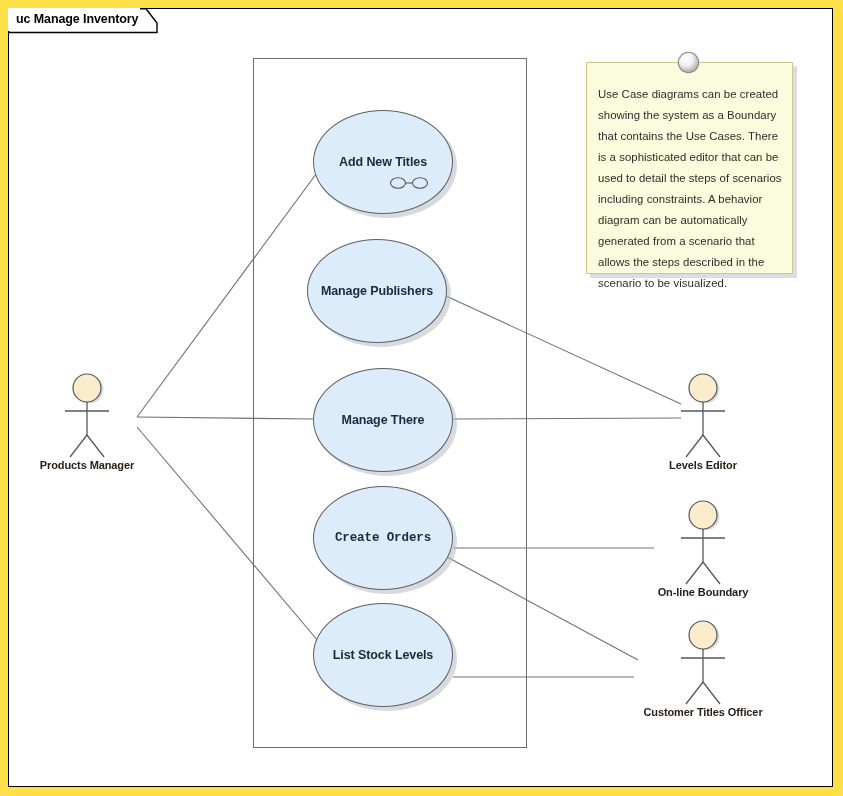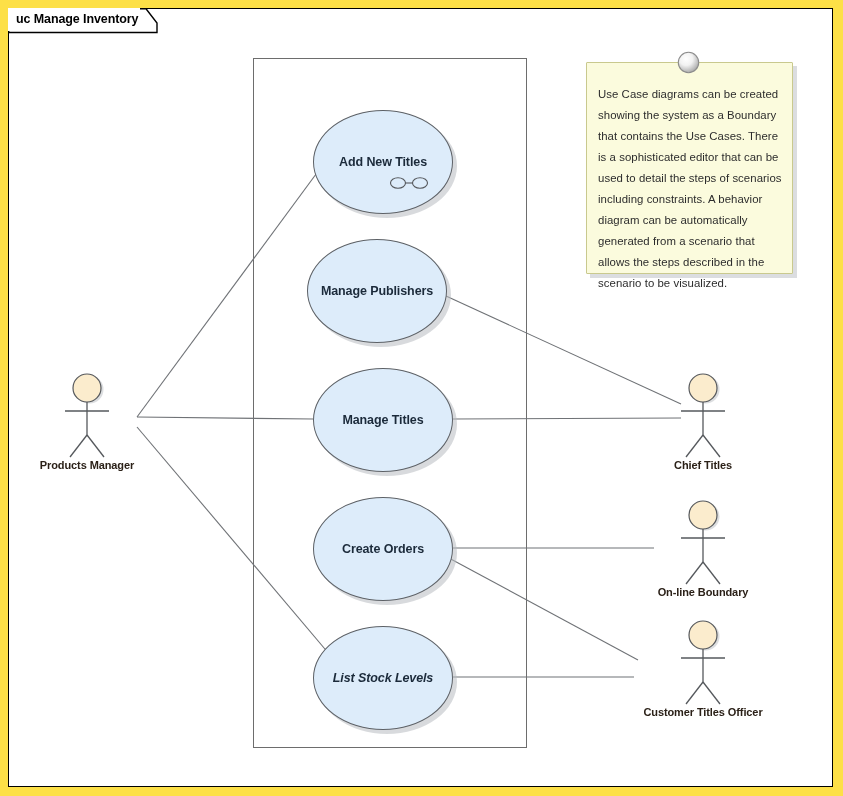--- a/index.html
+++ b/index.html
@@ -274,30 +274,30 @@
 
   <div class="usecase" style="left:307px; top:239px;">
     <div class="shadow"></div>
     <div class="body"></div>
     <div class="uc-label">Manage Publishers</div>
   </div>
 
   <div class="usecase" style="left:313px; top:368px;">
     <div class="shadow"></div>
     <div class="body"></div>
-    <div class="uc-label">Manage Titles</div>
-  </div>
-
-  <div class="usecase" style="left:313px; top:497px;">
+    <div class="uc-label">Manage There</div>
+  </div>
+
+  <div class="usecase" style="left:313px; top:486px;font-family:Liberation Mono, monospace;">
     <div class="shadow"></div>
     <div class="body"></div>
     <div class="uc-label">Create Orders</div>
   </div>
 
-  <div class="usecase" style="left:313px; top:626px;font-style:italic;">
+  <div class="usecase" style="left:313px; top:603px;">
     <div class="shadow"></div>
     <div class="body"></div>
     <div class="uc-label">List Stock Levels</div>
   </div>
 
   <div class="actor" style="left:27px; top:373px;">
     <div class="actor-figure">
       <svg width="120" height="86" viewBox="0 0 120 86">
         <ellipse cx="62.5" cy="16.5" rx="14" ry="14" fill="#b9bdc2" opacity="0.5"></ellipse>
         <circle cx="60" cy="15" r="14" fill="#fbeccd" stroke="#55585c" stroke-width="1.2"></circle>
@@ -314,21 +314,21 @@
     <div class="actor-figure">
       <svg width="120" height="86" viewBox="0 0 120 86">
         <ellipse cx="62.5" cy="16.5" rx="14" ry="14" fill="#b9bdc2" opacity="0.5"></ellipse>
         <circle cx="60" cy="15" r="14" fill="#fbeccd" stroke="#55585c" stroke-width="1.2"></circle>
         <line x1="60" y1="29" x2="60" y2="62" stroke="#55585c" stroke-width="1.3"></line>
         <line x1="38" y1="38" x2="82" y2="38" stroke="#55585c" stroke-width="1.3"></line>
         <line x1="60" y1="62" x2="43" y2="84" stroke="#55585c" stroke-width="1.3"></line>
         <line x1="60" y1="62" x2="77" y2="84" stroke="#55585c" stroke-width="1.3"></line>
       </svg>
     </div>
-    <div class="actor-label">Chief Titles</div>
+    <div class="actor-label">Levels Editor</div>
   </div>
 
   <div class="actor" style="left:643px; top:500px;">
     <div class="actor-figure">
       <svg width="120" height="86" viewBox="0 0 120 86">
         <ellipse cx="62.5" cy="16.5" rx="14" ry="14" fill="#b9bdc2" opacity="0.5"></ellipse>
         <circle cx="60" cy="15" r="14" fill="#fbeccd" stroke="#55585c" stroke-width="1.2"></circle>
         <line x1="60" y1="29" x2="60" y2="62" stroke="#55585c" stroke-width="1.3"></line>
         <line x1="38" y1="38" x2="82" y2="38" stroke="#55585c" stroke-width="1.3"></line>
         <line x1="60" y1="62" x2="43" y2="84" stroke="#55585c" stroke-width="1.3"></line>

